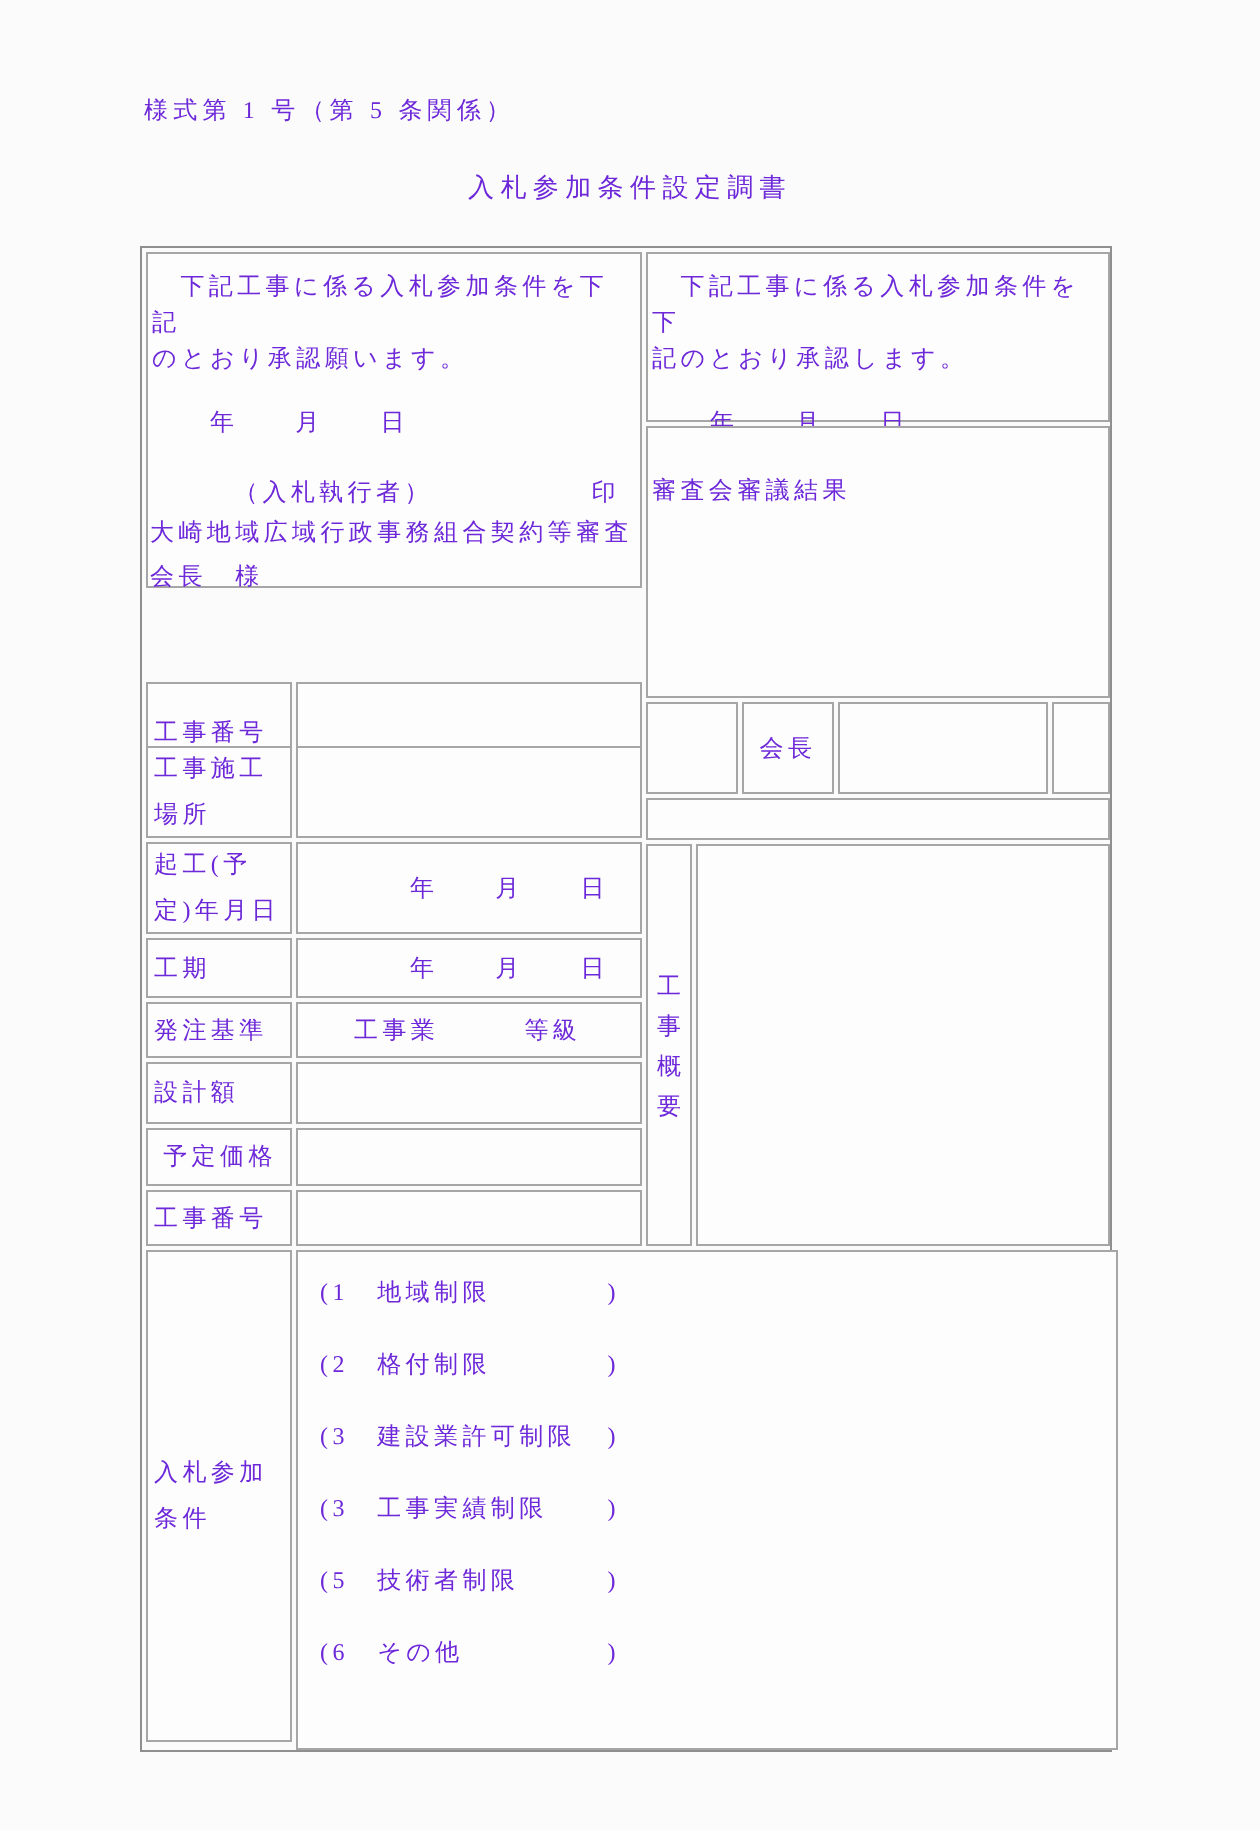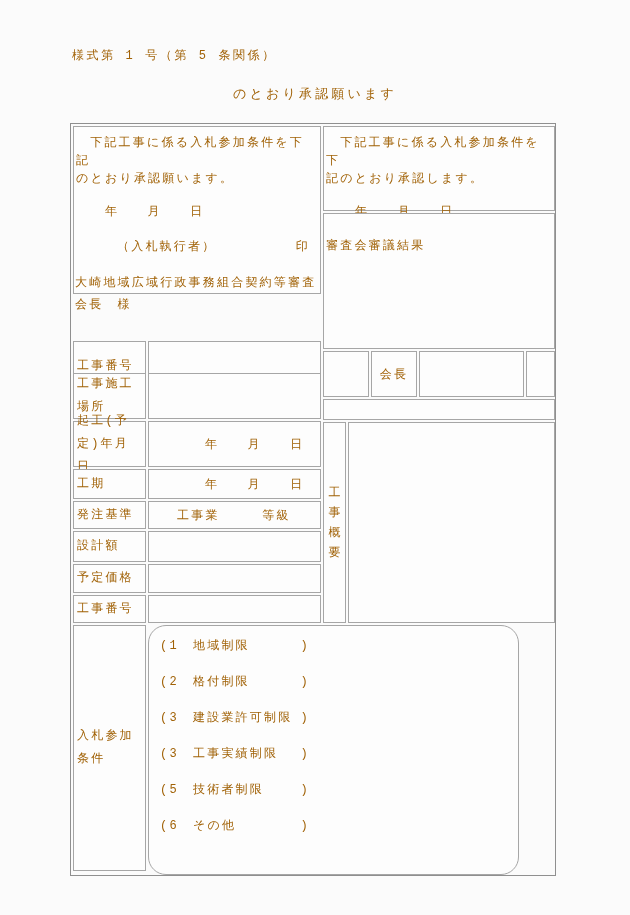--- a/index.html
+++ b/index.html
@@ -1,21 +1,21 @@
 <!DOCTYPE html>
 <html><head>
 <meta charset="utf-8">
 <style>
   html,body { margin:0; padding:0; }
   .page {
     position:relative;
     width:630px; height:915px;
     background:#fbfbfb;
-    font-family:Liberation Mono, monospace;
-    color:#a16207;
+    font-family:Liberation Serif, serif;
+    color:#6d28d9;
     overflow:hidden;
   }
   .form-no {
     position:absolute; left:72px; top:47px;
     font-size:12px; letter-spacing:2.6px;
   }
   .title {
     position:absolute; left:0; top:85px; width:630px;
     text-align:center; font-size:13px; letter-spacing:3.2px;
   }
@@ -29,21 +29,21 @@
     position:absolute; box-sizing:border-box;
     border:1px solid #a6a6a6;
     background:#fdfdfd;
     font-size:12px; letter-spacing:2.2px;
   }
   
   .c-request { left:2px; top:2px; width:248px; height:168px; }
   .box-body { white-space:pre-line; line-height:18px; padding:7px 2px 0 2px; }
   .date-line { margin-top:15px; padding-left:31px; }
   .exec-row { margin-top:18px; display:flex; justify-content:space-between; padding:0 10px 0 43px; }
-  .addressee { margin-top:17px; line-height:22px; white-space:pre-line; padding:0 1px; }
+  .addressee { line-height:22px; white-space:pre-line; padding:0 1px; }
   
   .c-approve { left:252px; top:2px; width:232px; height:85px; }
   
   .c-review { left:252px; top:89px; width:232px; height:136px; padding:23px 2px; }
   .c-k1 { left:252px; top:227px; width:46px;  height:46px; }
   .c-k2 { left:300px; top:227px; width:46px;  height:46px; display:flex; align-items:center; justify-content:center; }
   .c-k3 { left:348px; top:227px; width:105px; height:46px; }
   .c-k4 { left:455px; top:227px; width:29px;  height:46px; }
   .c-krow { left:252px; top:275px; width:232px; height:21px; }
   
@@ -59,39 +59,39 @@
   .lbl {
     display:flex; flex-direction:column; justify-content:center;
     padding:1px 2px 1px 3px; white-space:pre-line; line-height:23px;
   }
   .r-kojino { top:174px; height:74px;margin-top:43px; }
   .r-basho  { top:249px; height:46px; }
   .r-kiko   { top:297px; height:46px; }
   .r-koki   { top:345px; height:30px; }
   .r-hacchu { top:377px; height:28px; }
   .r-sekkei { top:407px; height:31px; }
-  .r-yotei  { top:440px; height:29px; }
+  .r-yotei  { top:440px; height:29px;text-align:center; }
   .r-hoho   { top:471px; height:28px; }
   .date-val   { display:flex; align-items:center; padding-left:56px; }
   .hacchu-val { display:flex; align-items:center; padding-left:28px; }
   
   .c-clabel { left:2px;  top:501px; width:73px;  height:246px; }
-  .c-citems { left:77px; top:501px; width:371px; height:250px; padding:10px 0 0 11px;border-radius:18px; }
+  .c-citems { left:77px; top:501px; width:411px; height:250px; padding:10px 0 0 11px; }
   .joken {
     width:150px; display:flex; justify-content:space-between;
     height:20px; line-height:20px; margin-bottom:16px;
   }
 </style>
 </head>
 <body>
 
 <div class="page">
 
   <div class="form-no">様式第 1 号（第 5 条関係）</div>
-  <div class="title">のとおり承認願います</div>
+  <div class="title">入札参加条件設定調書</div>
 
   <div class="form-table">
 
     <div class="cell c-request">
       <div class="box-body">　下記工事に係る入札参加条件を下記
 のとおり承認願います。</div>
       <div class="date-line">年　　月　　日</div>
       <div class="exec-row">
         <span>（入札執行者）</span>
         <span>印</span>

